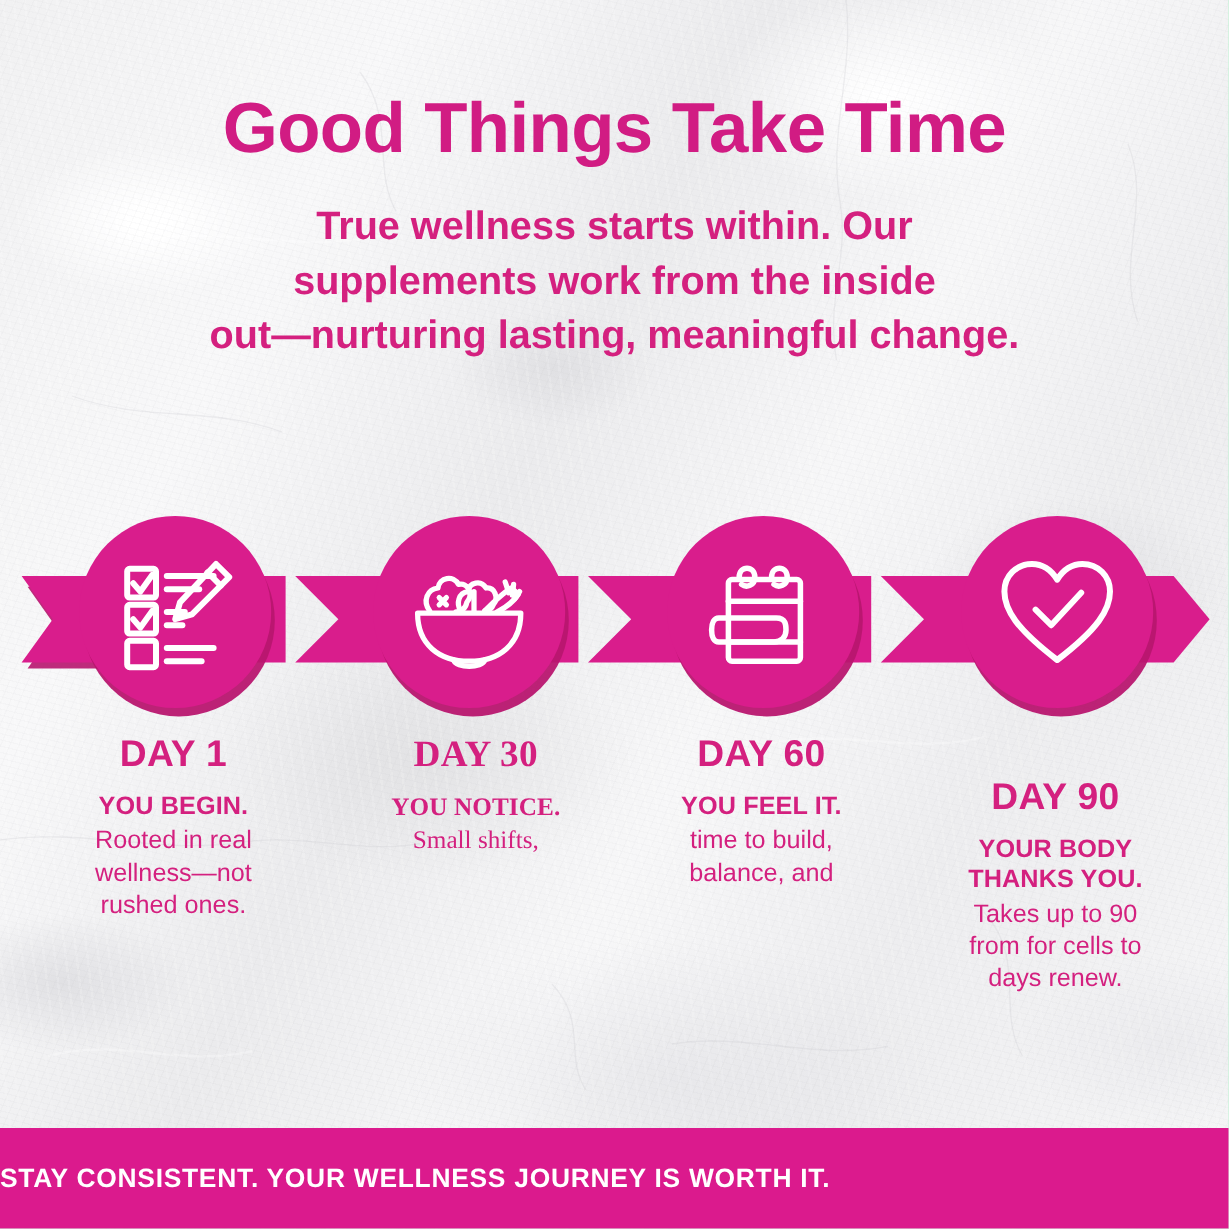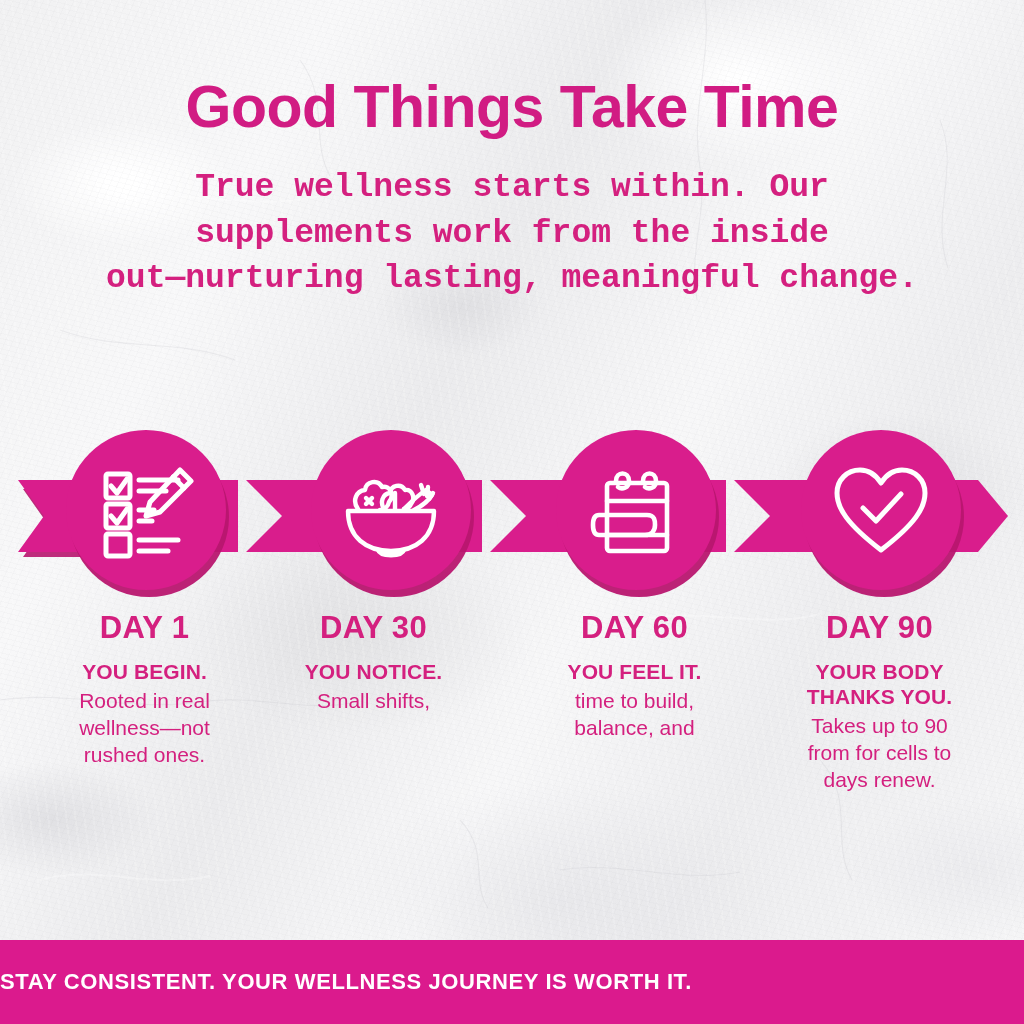--- a/index.html
+++ b/index.html
@@ -56,21 +56,21 @@
     color:#d11c83;
   }
   #subtitle {
     margin-top:28px;
     font-size:33px;
     font-weight:600;
     line-height:1.38;
     color:#d4207f;
     padding:0 88px;
   }
-  #subtitle span { display:block;font-family:Liberation Mono, monospace; }
+  #subtitle span { display:block; }
 
   
   #timeline {
     position:absolute;
     top:420px; left:0;
     width:1024px; height:185px;
   }
   #ribbon-layer { position:absolute; inset:0; }
 
   .node {
@@ -291,38 +291,38 @@
     <div class="caption" style="left:27px;">
       <div class="cap-day">DAY 1</div>
       <div class="cap-head">YOU BEGIN.</div>
       <div class="cap-body">
         <div>Rooted in real</div>
         <div>wellness—not</div>
         <div>rushed ones.</div>
       </div>
     </div>
 
-    <div class="caption" style="left:256px;">
+    <div class="caption" style="left:279px;font-family:Liberation Serif, serif;">
       <div class="cap-day">DAY 30</div>
       <div class="cap-head">YOU NOTICE.</div>
       <div class="cap-body">
         <div>Small shifts,</div>
       </div>
     </div>
 
     <div class="caption" style="left:517px;">
       <div class="cap-day">DAY 60</div>
       <div class="cap-head">YOU FEEL IT.</div>
       <div class="cap-body">
         <div>time to build,</div>
         <div>balance, and</div>
       </div>
     </div>
 
-    <div class="caption" style="left:762px;">
+    <div class="caption" style="left:762px;margin-top:36px;">
       <div class="cap-day">DAY 90</div>
       <div class="cap-head">
         <div>YOUR BODY</div>
         <div>THANKS YOU.</div>
       </div>
       <div class="cap-body">
         <div>Takes up to 90</div>
         <div>from for cells to</div>
         <div>days renew.</div>
       </div>

